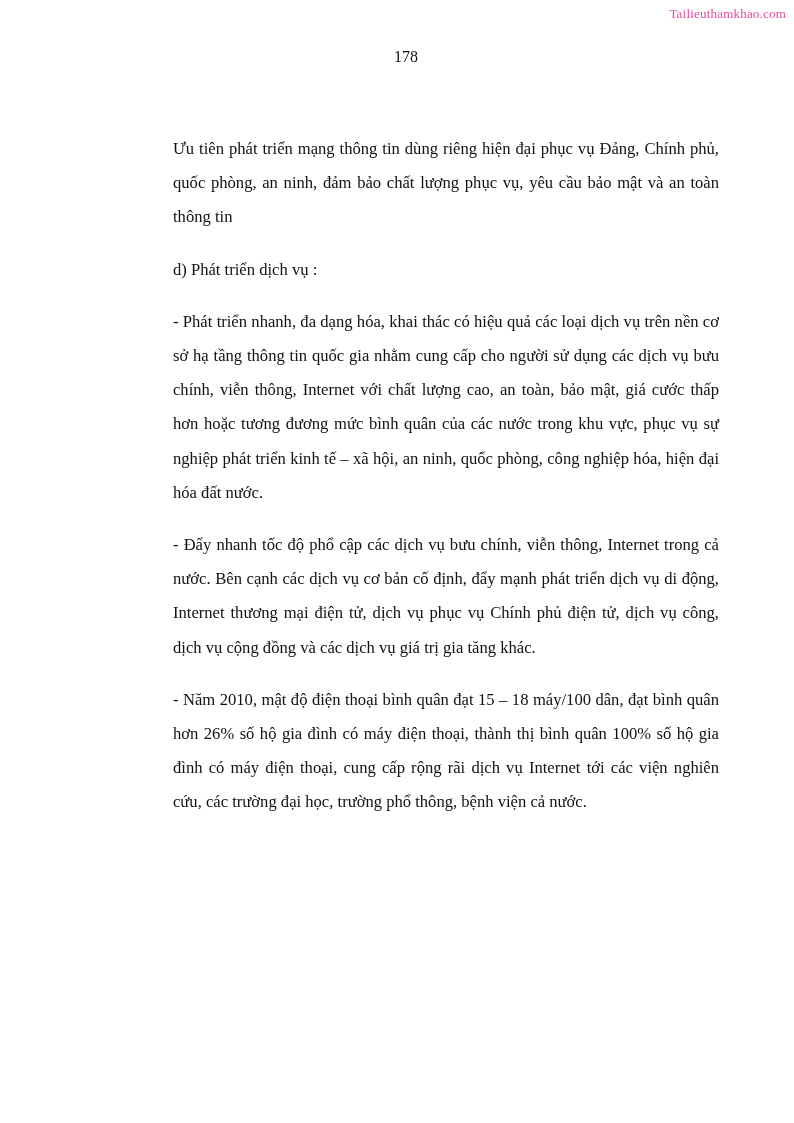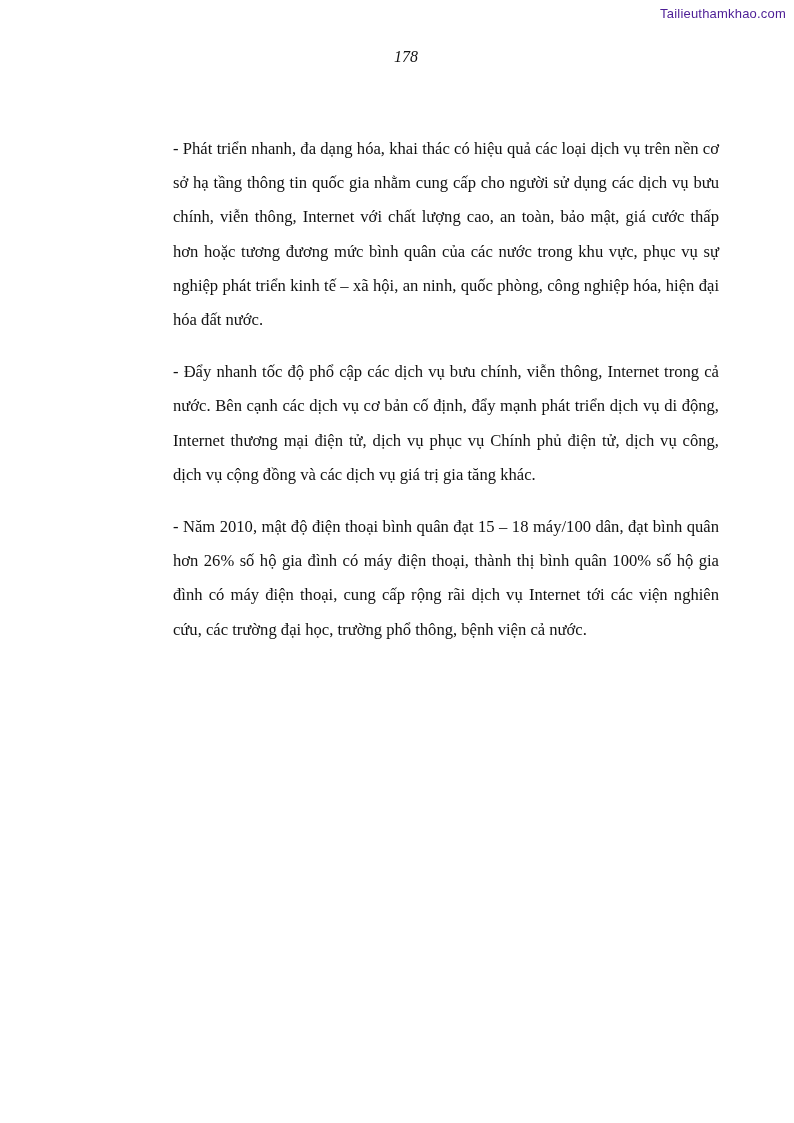--- a/index.html
+++ b/index.html
@@ -1,28 +1,30 @@
 <!DOCTYPE html>
 <html><head>
   <meta charset="utf-8">
   <style>
     html, body { margin:0; padding:0; }
     body { width:794px; height:1123px; background:#ffffff; position:relative; overflow:hidden;
            font-family:"Liberation Serif", "DejaVu Serif", serif; color:#111111; }
-    .watermark { position:absolute; top:6px; right:8px; font-family:Liberation Sans, sans-serif;
-                 font-size:13px; color:#4c1d95; letter-spacing:0.2px; }
-    .page-number { position:absolute; top:48px; left:0; width:100%; text-align:center; font-size:16px; padding-left:18px; box-sizing:border-box;font-style:italic; }
+    .watermark { position:absolute; top:6px; right:8px; font-family:Liberation Serif, serif;
+                 font-size:13px; color:#ec4899; letter-spacing:0.2px; }
+    .page-number { position:absolute; top:48px; left:0; width:100%; text-align:center; font-size:16px; padding-left:18px; box-sizing:border-box; }
     .content { position:absolute; left:173px; width:546px; top:132px; }
     .para { margin:0; font-size:16.6px; line-height:34.2px; text-align:justify; }
     .para + .para { margin-top:18px; }
     .heading { text-align:left; }
   </style>
 </head>
 <body>
 
 <div class="watermark">Tailieuthamkhao.com</div>
 <div class="page-number">178</div>
 
 <div class="content">
+  <p class="para">Ưu tiên phát triển mạng thông tin dùng riêng hiện đại phục vụ Đảng, Chính phủ, quốc phòng, an ninh, đảm bảo chất lượng phục vụ, yêu cầu bảo mật và an toàn thông tin</p>
+  <p class="para heading">d) Phát triển dịch vụ :</p>
   <p class="para">- Phát triển nhanh, đa dạng hóa, khai thác có hiệu quả các loại dịch vụ trên nền cơ sở hạ tầng thông tin quốc gia nhằm cung cấp cho người sử dụng các dịch vụ bưu chính, viễn thông, Internet với chất lượng cao, an toàn, bảo mật, giá cước thấp hơn hoặc tương đương mức bình quân của các nước trong khu vực, phục vụ sự nghiệp phát triển kinh tế – xã hội, an ninh, quốc phòng, công nghiệp hóa, hiện đại hóa đất nước.</p>
   <p class="para">- Đẩy nhanh tốc độ phổ cập các dịch vụ bưu chính, viễn thông, Internet trong cả nước. Bên cạnh các dịch vụ cơ bản cố định, đẩy mạnh phát triển dịch vụ di động, Internet thương mại điện tử, dịch vụ phục vụ Chính phủ điện tử, dịch vụ công, dịch vụ cộng đồng và các dịch vụ giá trị gia tăng khác.</p>
   <p class="para">- Năm 2010, mật độ điện thoại bình quân đạt 15 – 18 máy/100 dân, đạt bình quân hơn 26% số hộ gia đình có máy điện thoại, thành thị bình quân 100% số hộ gia đình có máy điện thoại, cung cấp rộng rãi dịch vụ Internet tới các viện nghiên cứu, các trường đại học, trường phổ thông, bệnh viện cả nước.</p>
 </div>
 
 </body></html>

